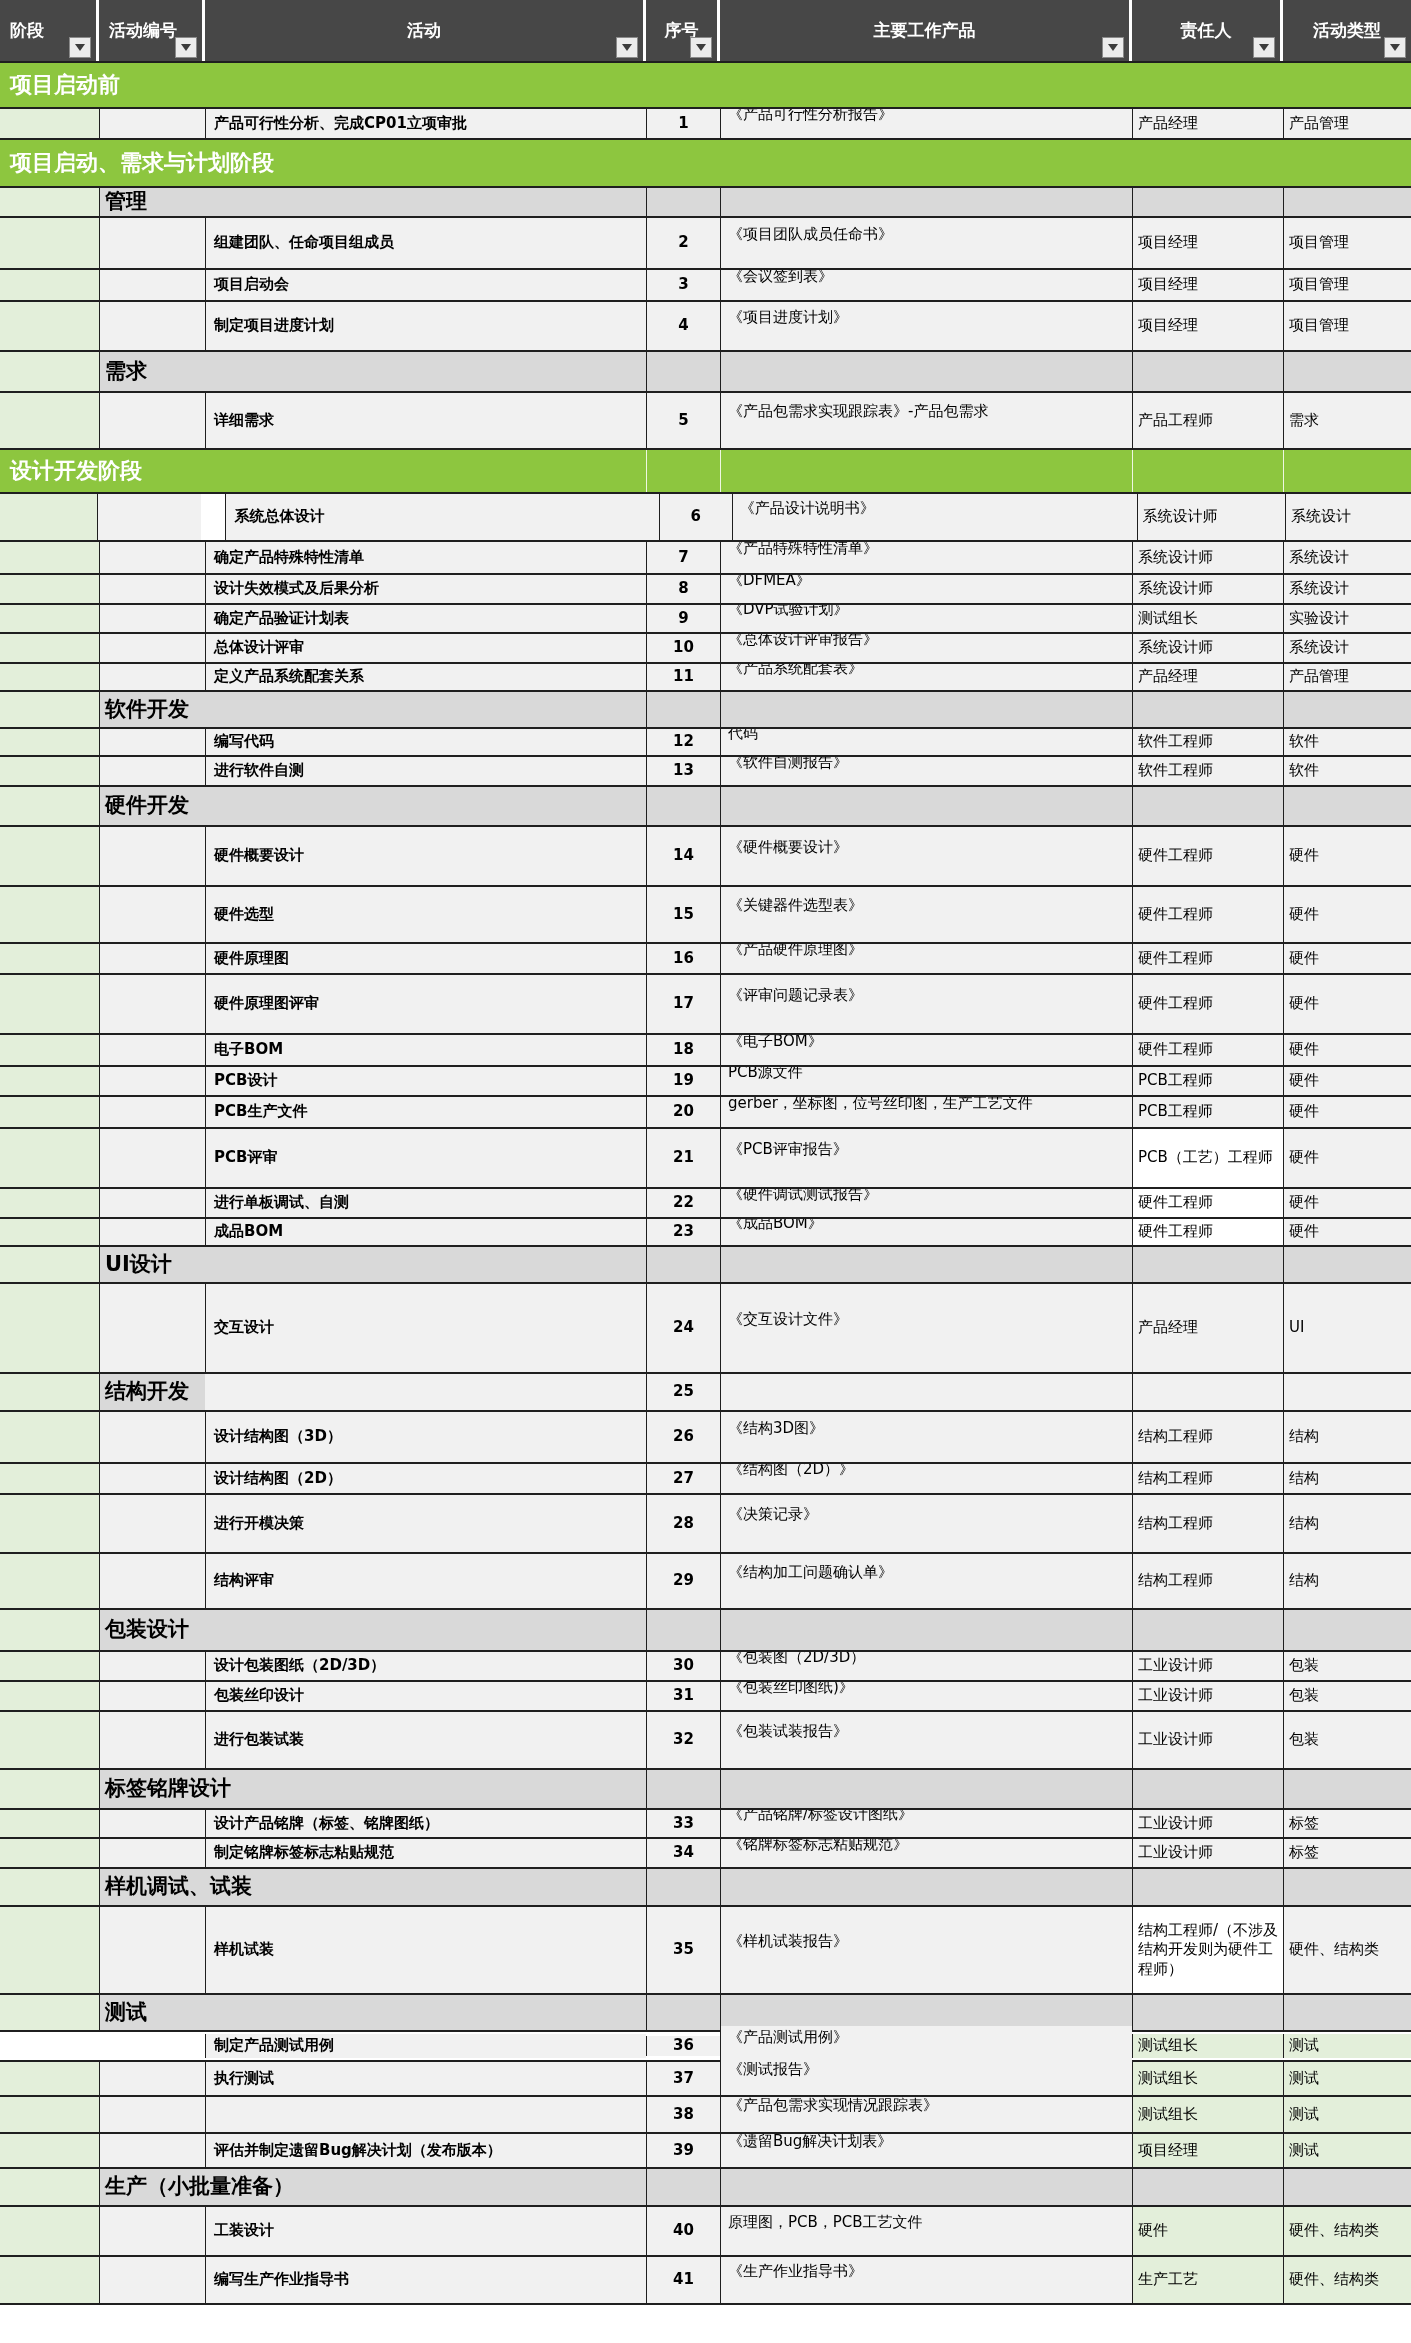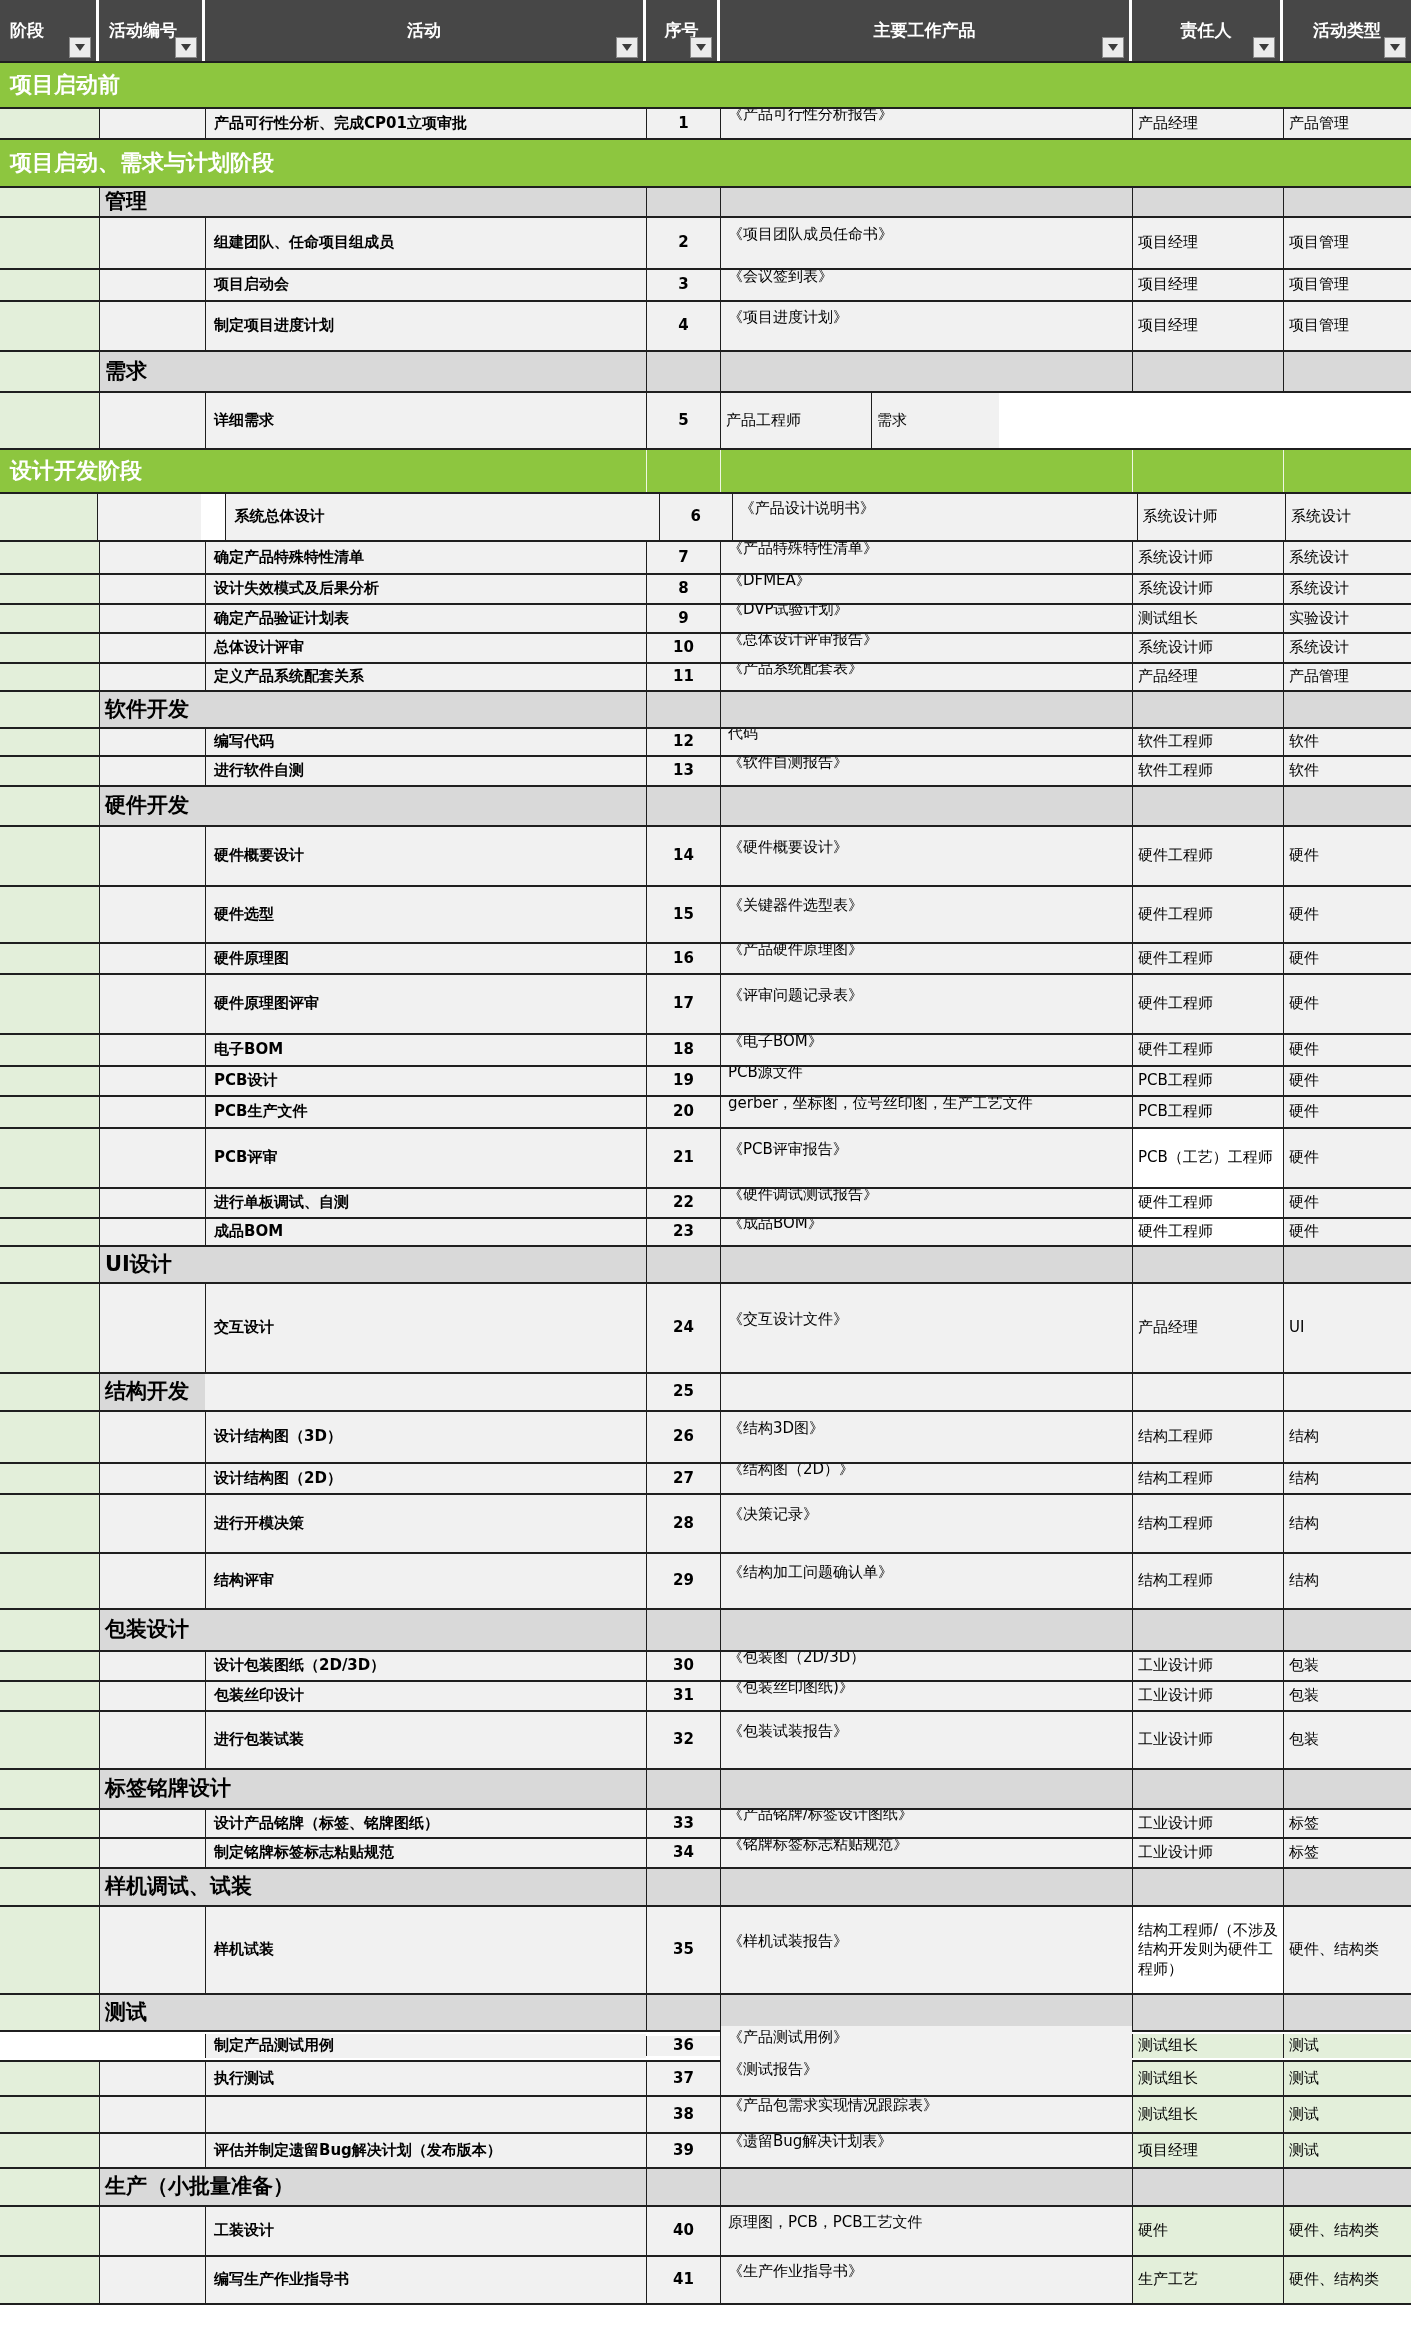--- a/index.html
+++ b/index.html
@@ -138,20 +138,21 @@
         <div class="c gray bl" style="width: 74px;"></div>
         <div class="c gray bl" style="width: 412px;"></div>
         <div class="c gray bl" style="width: 151px;"></div>
         <div class="c gray bl" style="width: 128px;"></div>
       </div>
       <div class="row" style="height: 57px;">
         <div class="c col1" style="width: 99px;"></div>
         <div class="c cellbg bl" style="width: 106px;"></div>
         <div class="c cellbg bl act" style="width: 441px;">详细需求</div>
         <div class="c cellbg bl seq" style="width: 74px;">5</div>
+        <div class="c cellbg bl prod" style="width: 412px;">《产品包需求实现跟踪表》-产品包需求</div>
         <div class="c cellbg bl own" style="width: 151px;">产品工程师</div>
         <div class="c cellbg bl cat" style="width: 128px;">需求</div>
       </div>
       <div class="row phase" style="height: 44px;">
         <div class="c phase-label" style="width: 646px;">设计开发阶段</div>
         <div class="c blw" style="width: 74px;"></div>
         <div class="c blw" style="width: 412px;"></div>
         <div class="c blw" style="width: 151px;"></div>
         <div class="c blw" style="width: 128px;"></div>
       </div>

